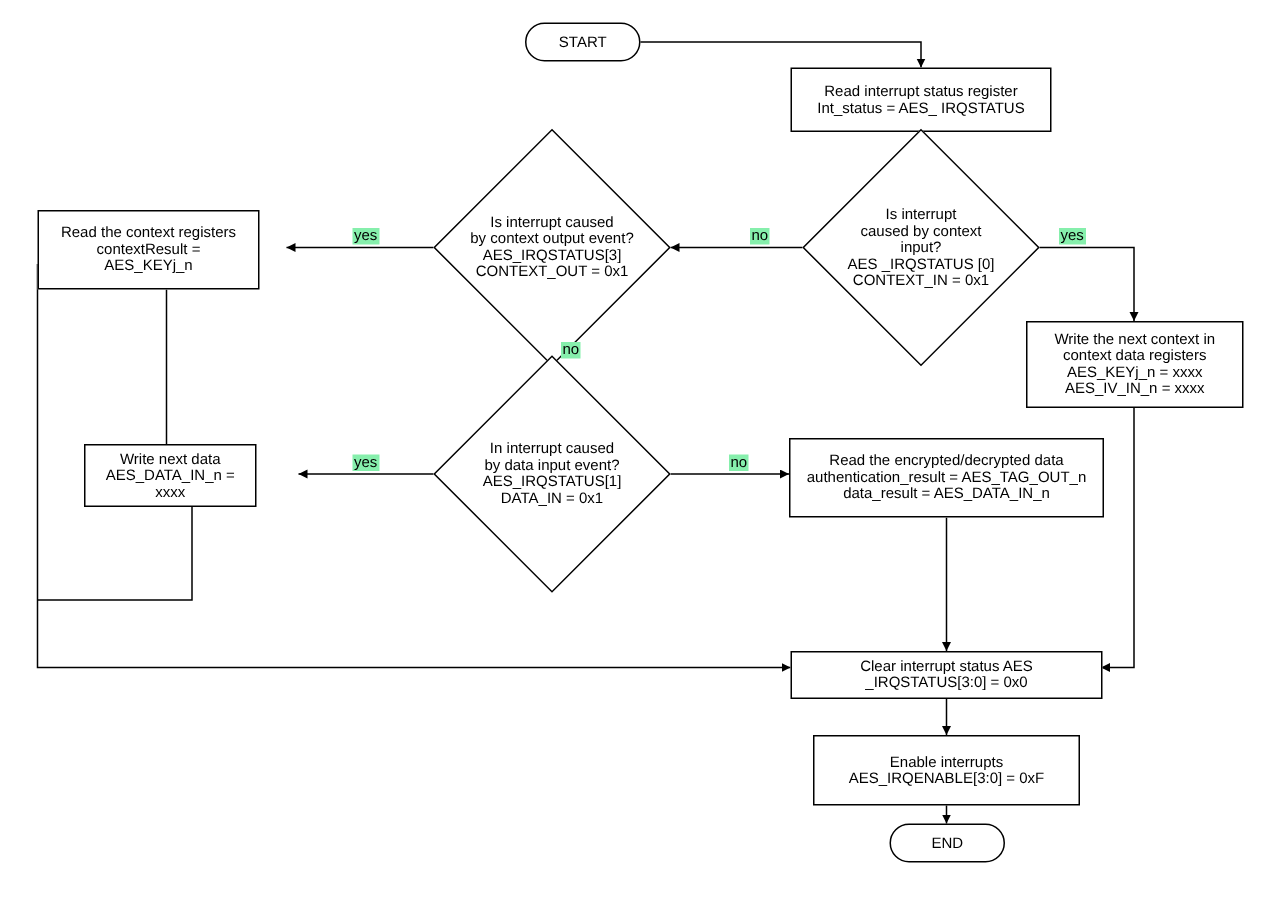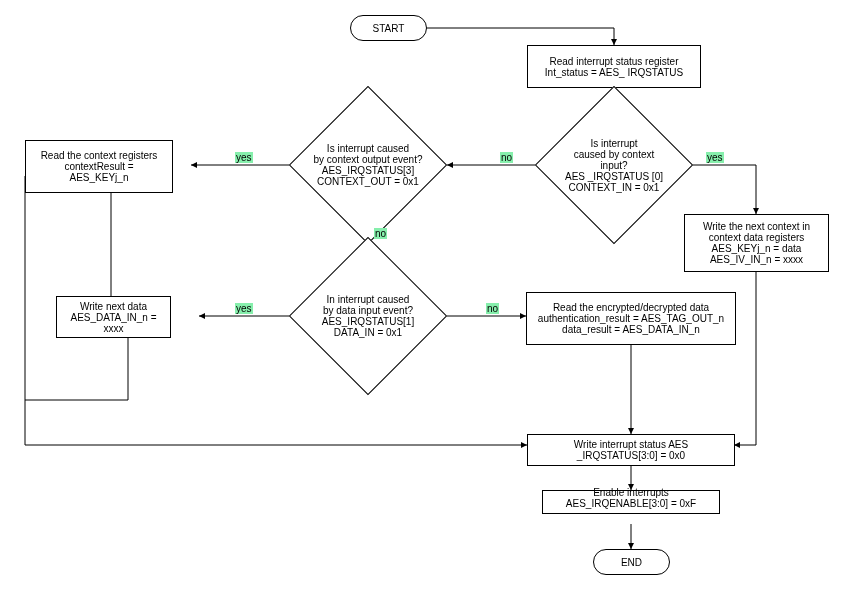--- a/index.html
+++ b/index.html
@@ -146,41 +146,41 @@
 
   <div class="node" style="left:25px;top:140px;width:148px;height:53px;">
     <span>Read the context registers</span>
     <span>contextResult =</span>
     <span>AES_KEYj_n</span>
   </div>
 
   <div class="node" style="left:684px;top:214px;width:145px;height:58px;">
     <span>Write the next context in</span>
     <span>context data registers</span>
-    <span>AES_KEYj_n = data</span>
+    <span>AES_KEYj_n = xxxx</span>
     <span>AES_IV_IN_n = xxxx</span>
   </div>
 
   <div class="node" style="left:56px;top:296px;width:115px;height:42px;">
     <span>Write next data</span>
     <span>AES_DATA_IN_n = xxxx</span>
   </div>
 
   <div class="node" style="left:526px;top:292px;width:210px;height:53px;">
     <span>Read the encrypted/decrypted data</span>
     <span>authentication_result = AES_TAG_OUT_n</span>
     <span>data_result = AES_DATA_IN_n</span>
   </div>
 
   <div class="node" style="left:527px;top:434px;width:208px;height:32px;">
-    <span>Write interrupt status AES</span>
+    <span>Clear interrupt status AES</span>
     <span>_IRQSTATUS[3:0] = 0x0</span>
   </div>
 
-  <div class="node" style="left:542px;top:490px;width:178px;height:24px;justify-content:flex-end;">
+  <div class="node" style="left:542px;top:490px;width:178px;height:47px;">
     <span>Enable interrupts</span>
     <span>AES_IRQENABLE[3:0]  = 0xF</span>
   </div>
 
   <div class="node terminator" style="left:593px;top:549px;width:77px;height:26px;">
     <span>END</span>
   </div>
 
   <div class="edge-label" style="left:500px;top:152px;">no</div>
   <div class="edge-label" style="left:706px;top:152px;">yes</div>

